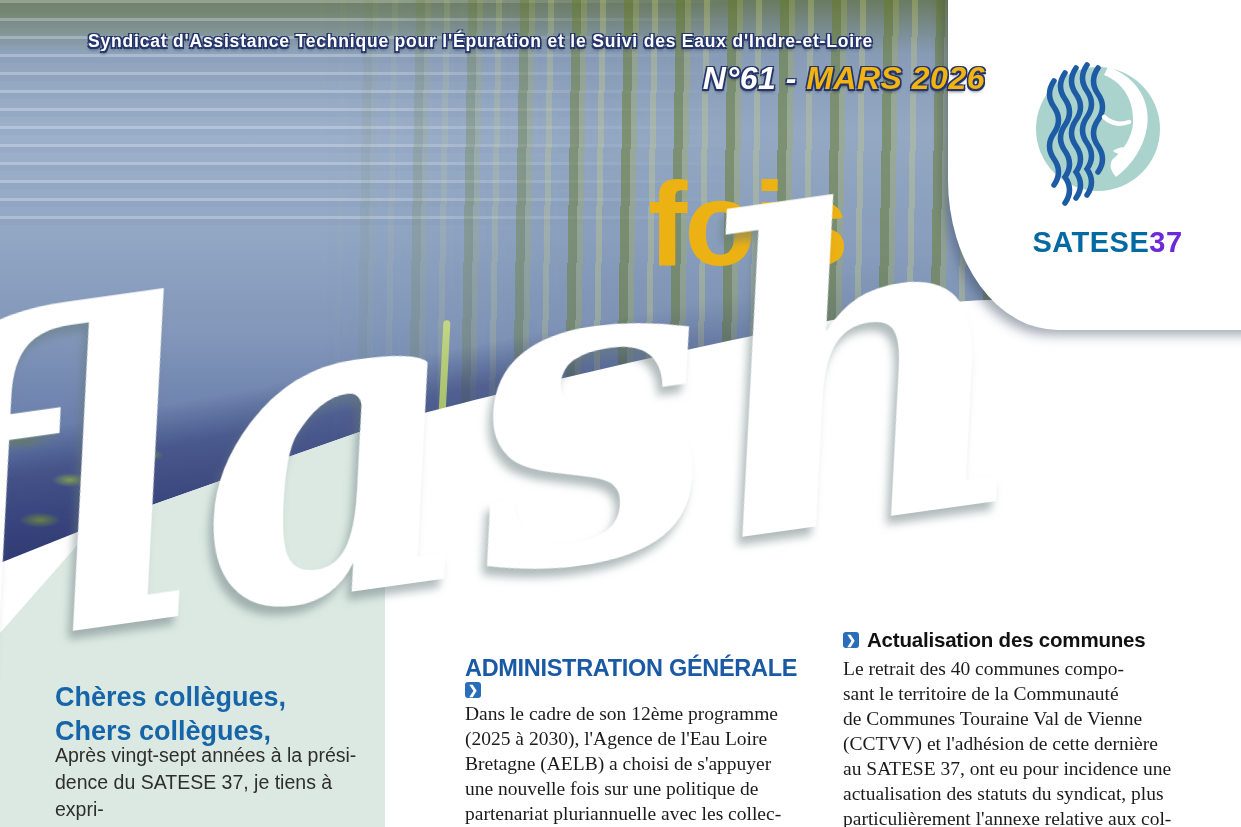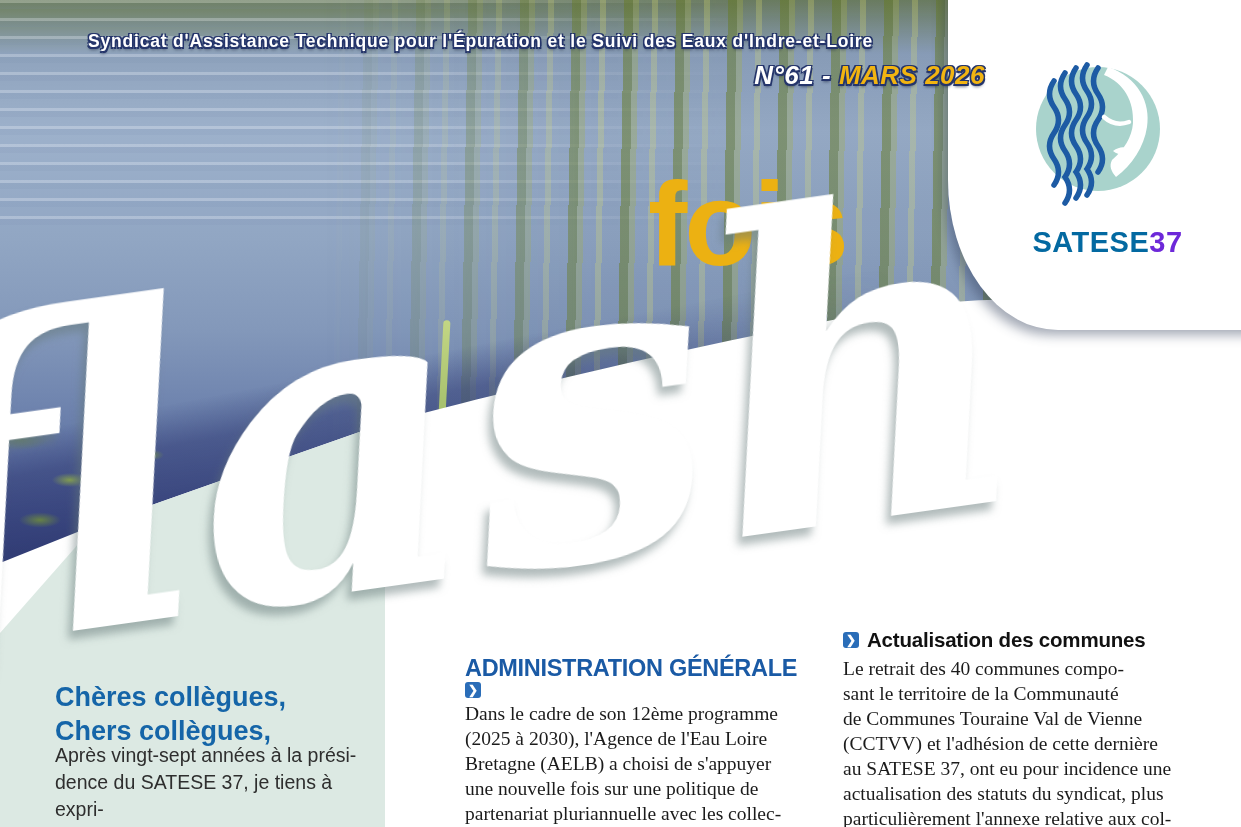--- a/index.html
+++ b/index.html
@@ -50,21 +50,21 @@
         font-weight:700;font-size:29px;letter-spacing:.5px;}
   .logo-word .main{color:#0369a1;}
   .logo-word .num{color:#6d28d9;}
 
   
   .outline-navy{text-shadow:-1.5px -1.5px 0 #25356b,1.5px -1.5px 0 #25356b,-1.5px 1.5px 0 #25356b,
                 1.5px 1.5px 0 #25356b,0 3px 3px rgba(20,30,60,.55);}
   .org-line{position:absolute;left:40px;top:31px;z-index:6;color:#fff;font-weight:700;
             font-size:17.5px;letter-spacing:.8px;padding-left:48px;}
   .issue-line{position:absolute;left:0;top:60px;width:985px;text-align:right;z-index:6;
-            font-style:italic;font-weight:700;font-size:26px;letter-spacing:.5px;color:#fff;}
+            font-style:italic;font-weight:700;font-size:32px;letter-spacing:.5px;color:#fff;}
   .issue-line .date{color:#f2b411;}
 
   
   .headline{position:absolute;right:58px;top:398px;text-align:right;color:#1a5aa5;font-weight:700;
             font-size:53px;line-height:56px;letter-spacing:-.5px;white-space:pre-line;
             text-shadow:-2px -2px 0 rgba(130,170,215,.28);}
   .semestre{position:absolute;right:58px;top:576px;text-align:right;font-style:italic;
             font-size:27px;color:#1d2f45;}
   .semestre sup{font-size:16px;}
 

